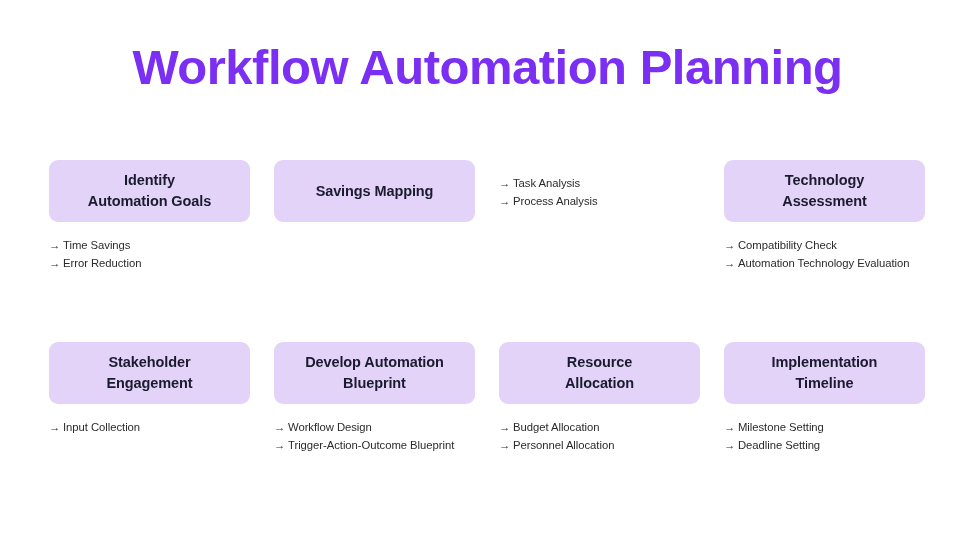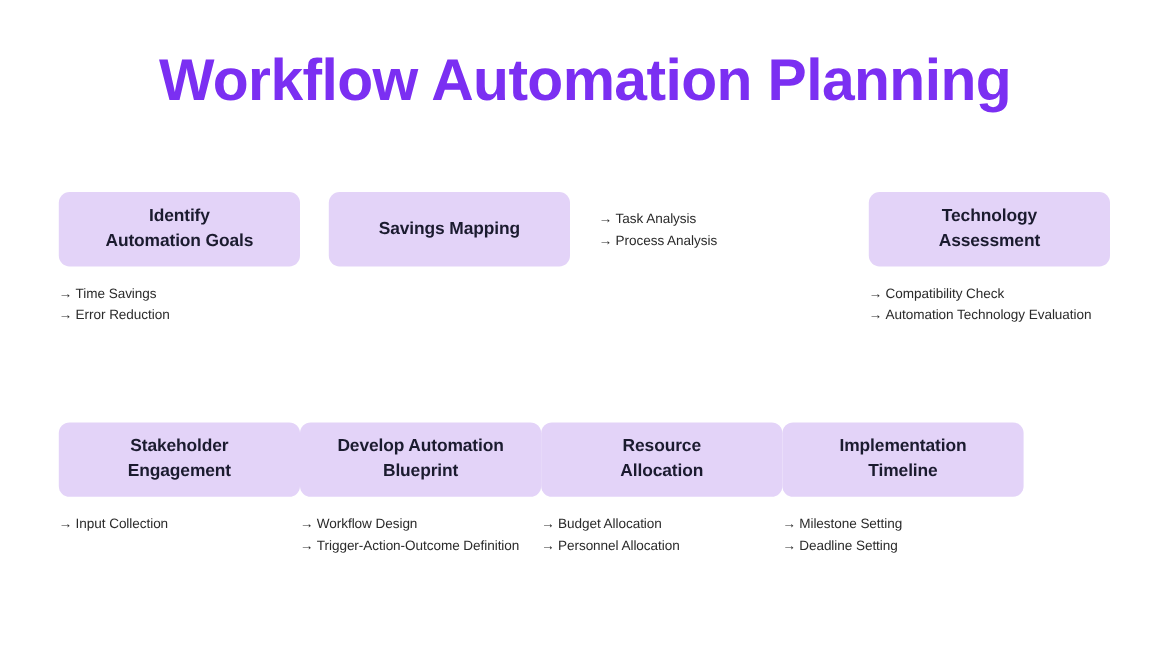--- a/index.html
+++ b/index.html
@@ -42,24 +42,25 @@
     top: 160px;
     width: 877px;
     display: grid;
     grid-template-columns: repeat(4, 201px);
     column-gap: 24px;
     row-gap: 0px;
   }
   .row2 {
     position: absolute;
     left: 49px;
-    top: 352px;
+    top: 342px;
     width: 877px;
     display: grid;
     grid-template-columns: repeat(4, 201px);
+    column-gap: 24px;
   }
 
   .step {
     width: 201px;
   }
 
   .step-card {
     width: 201px;
     height: 62px;
     background: #E3D3F8;
@@ -169,21 +170,21 @@
 
     <div class="step">
       <div class="step-card">
         <div class="step-title">
           <span>Develop Automation</span><br>
           <span>Blueprint</span>
         </div>
       </div>
       <ul class="step-points">
         <li class="point"><span class="arrow">→</span><span>Workflow Design</span></li>
-        <li class="point"><span class="arrow">→</span><span>Trigger-Action-Outcome Definition</span></li>
+        <li class="point"><span class="arrow">→</span><span>Trigger-Action-Outcome Blueprint</span></li>
       </ul>
     </div>
 
     <div class="step">
       <div class="step-card">
         <div class="step-title">
           <span>Resource</span><br>
           <span>Allocation</span>
         </div>
       </div>

